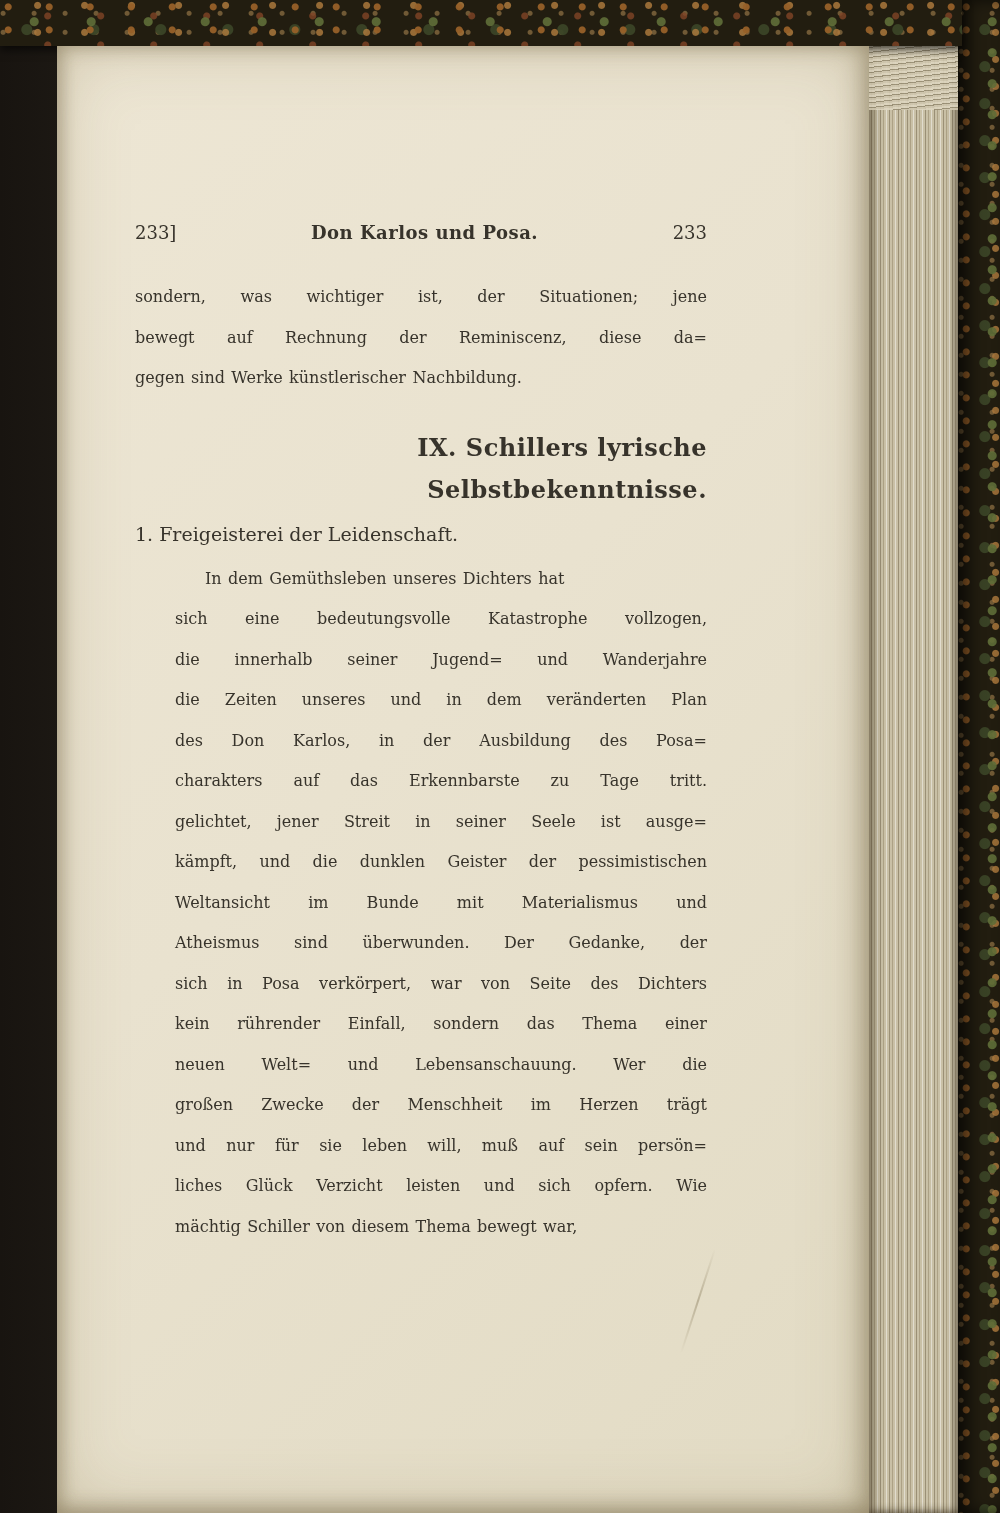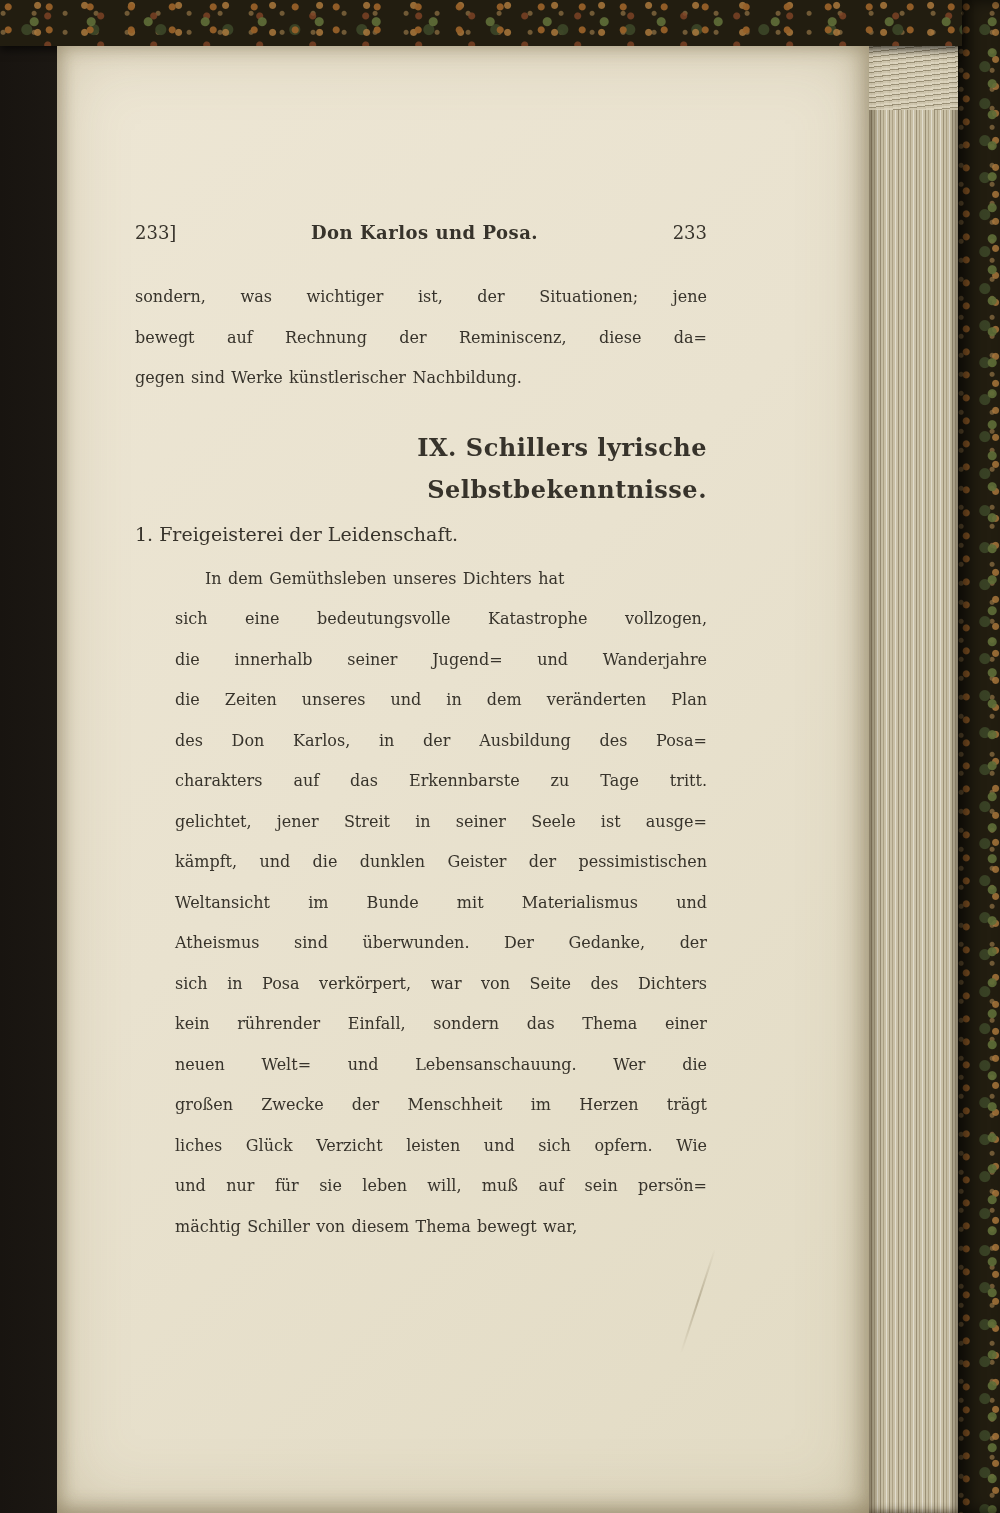--- a/index.html
+++ b/index.html
@@ -123,20 +123,20 @@
         <div class="line">des Don Karlos, in der Ausbildung des Posa=</div>
         <div class="line">charakters auf das Erkennbarste zu Tage tritt.</div>
         <div class="line">gelichtet, jener Streit in seiner Seele ist ausge=</div>
         <div class="line">kämpft, und die dunklen Geister der pessimistischen</div>
         <div class="line">Weltansicht im Bunde mit Materialismus und</div>
         <div class="line">Atheismus sind überwunden. Der Gedanke, der</div>
         <div class="line">sich in Posa verkörpert, war von Seite des Dichters</div>
         <div class="line">kein rührender Einfall, sondern das Thema einer</div>
         <div class="line">neuen Welt= und Lebensanschauung. Wer die</div>
         <div class="line">großen Zwecke der Menschheit im Herzen trägt</div>
+        <div class="line">und nur für sie leben will, muß auf sein persön=</div>
         <div class="line">liches Glück Verzicht leisten und sich opfern. Wie</div>
-        <div class="line">und nur für sie leben will, muß auf sein persön=</div>
         <div class="line last">mächtig Schiller von diesem Thema bewegt war,</div>
       </div>
 
     </div>
   </div>
 </div>
 
 </body></html>

